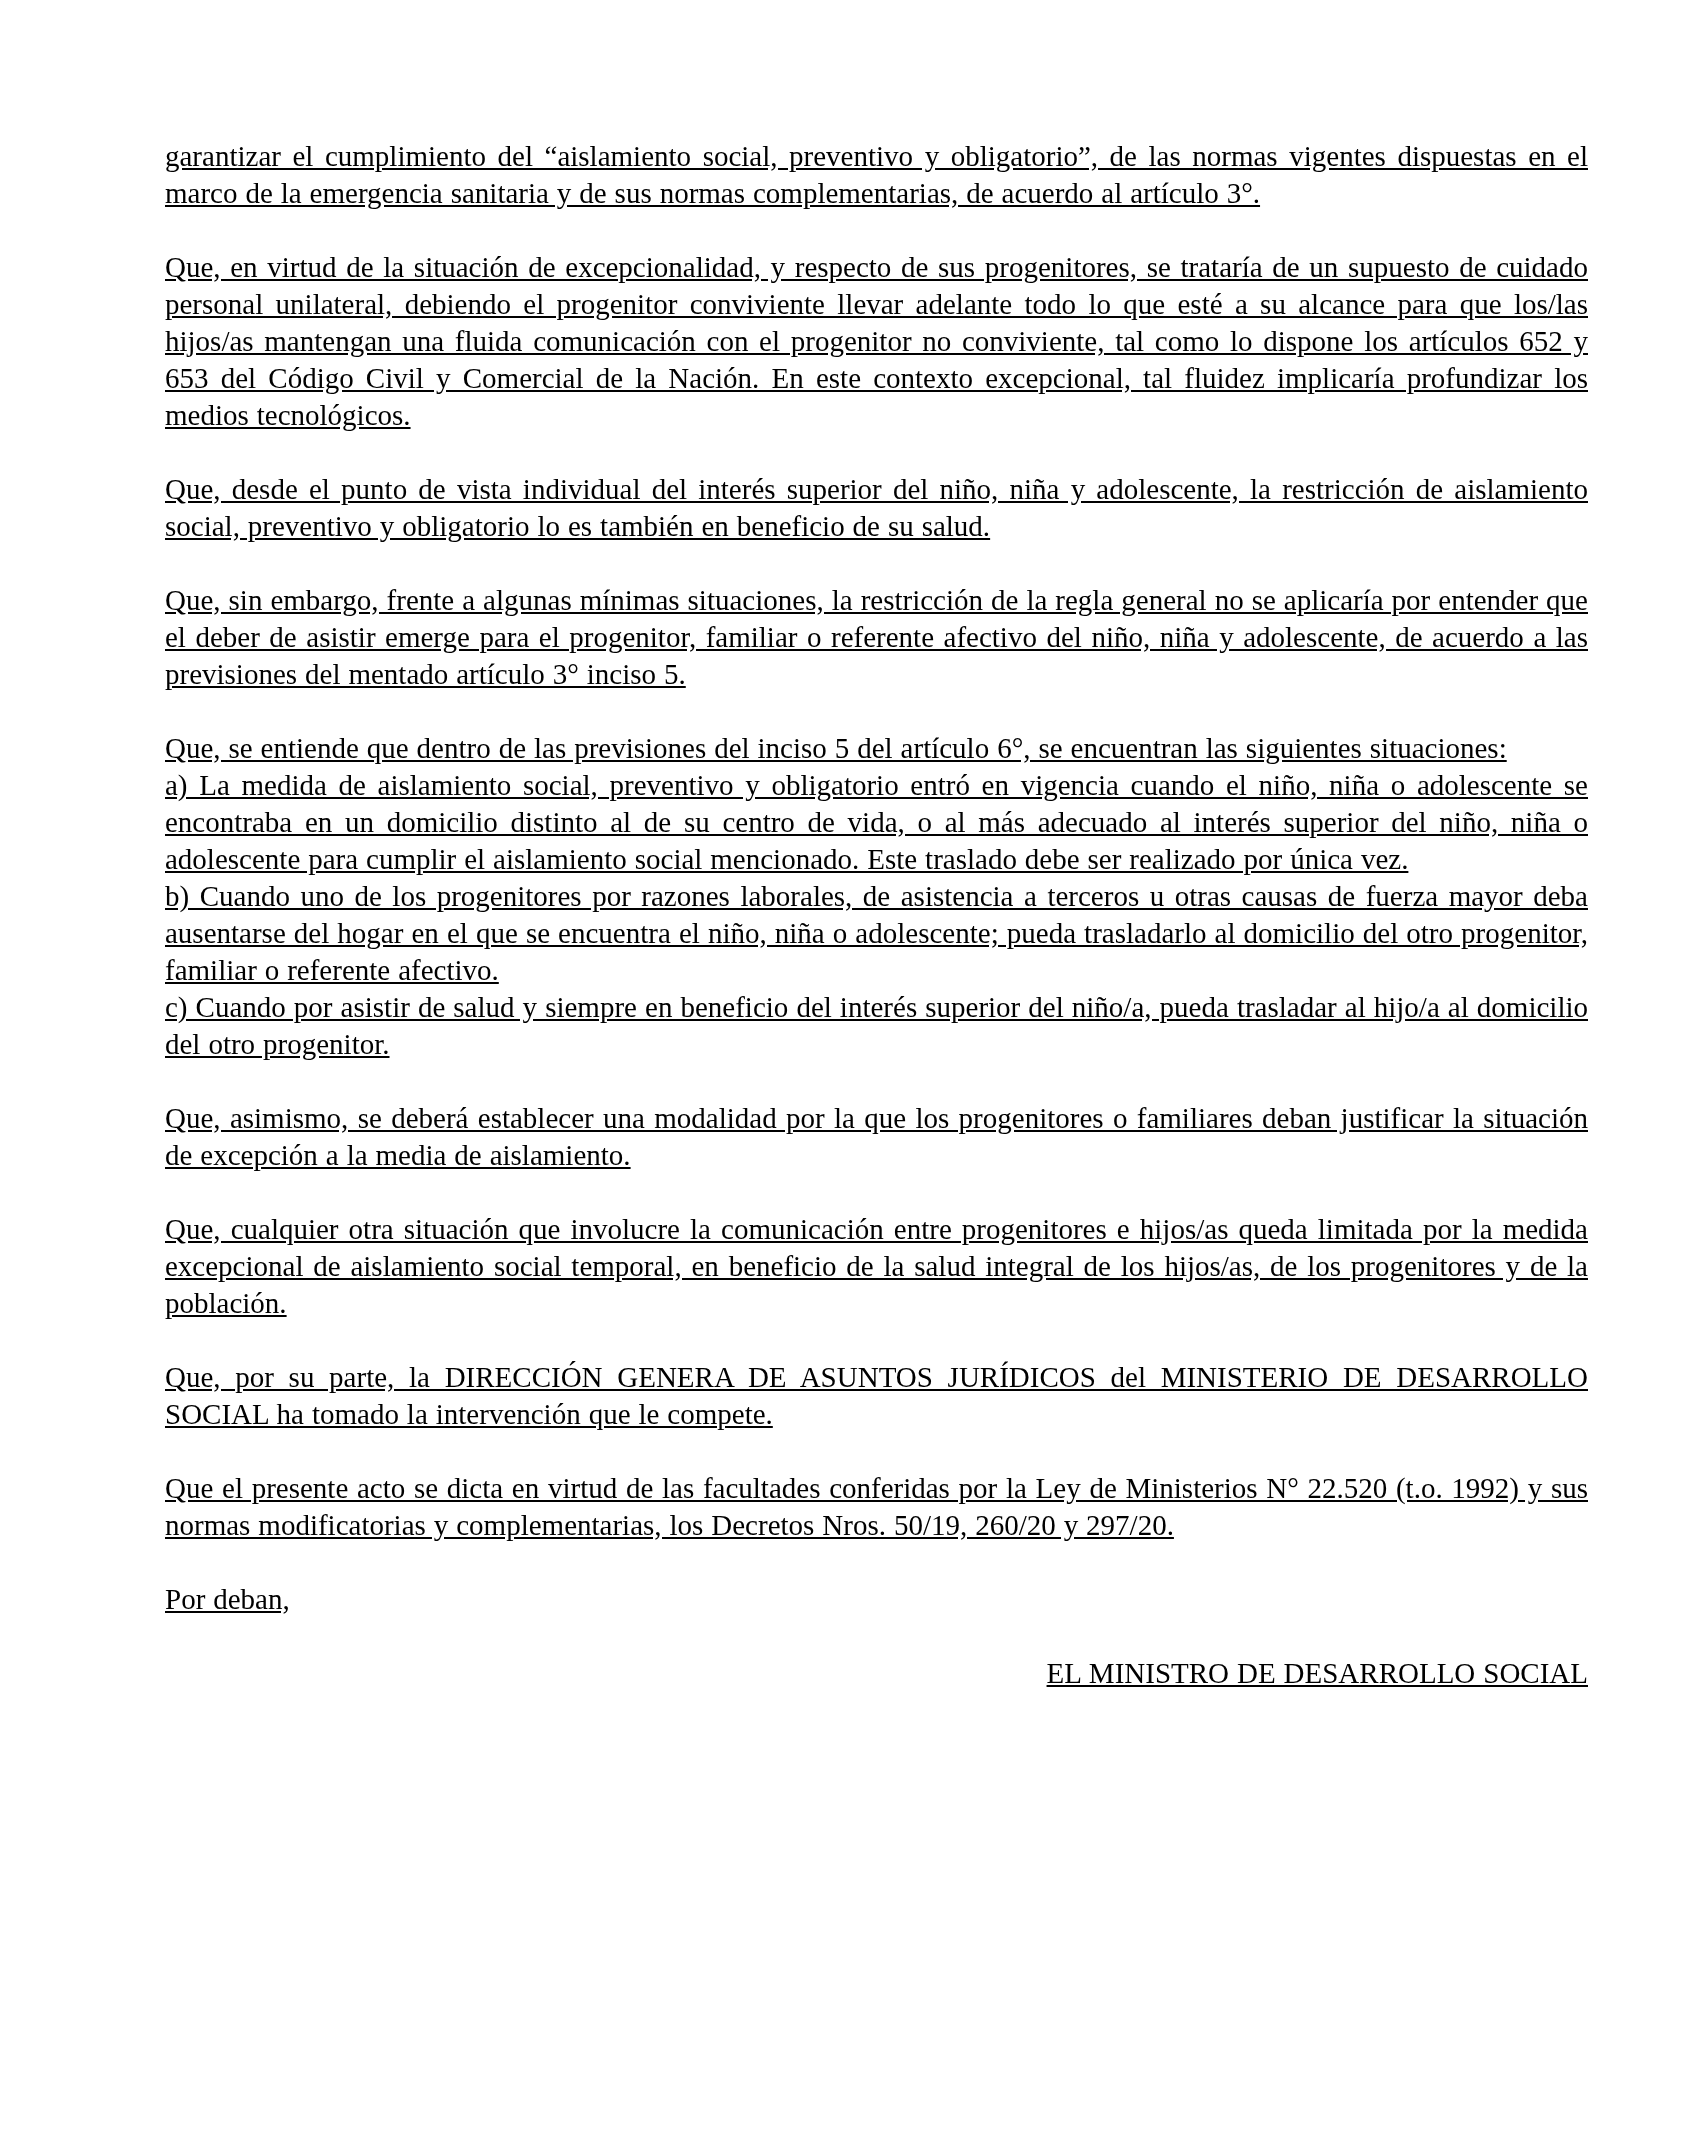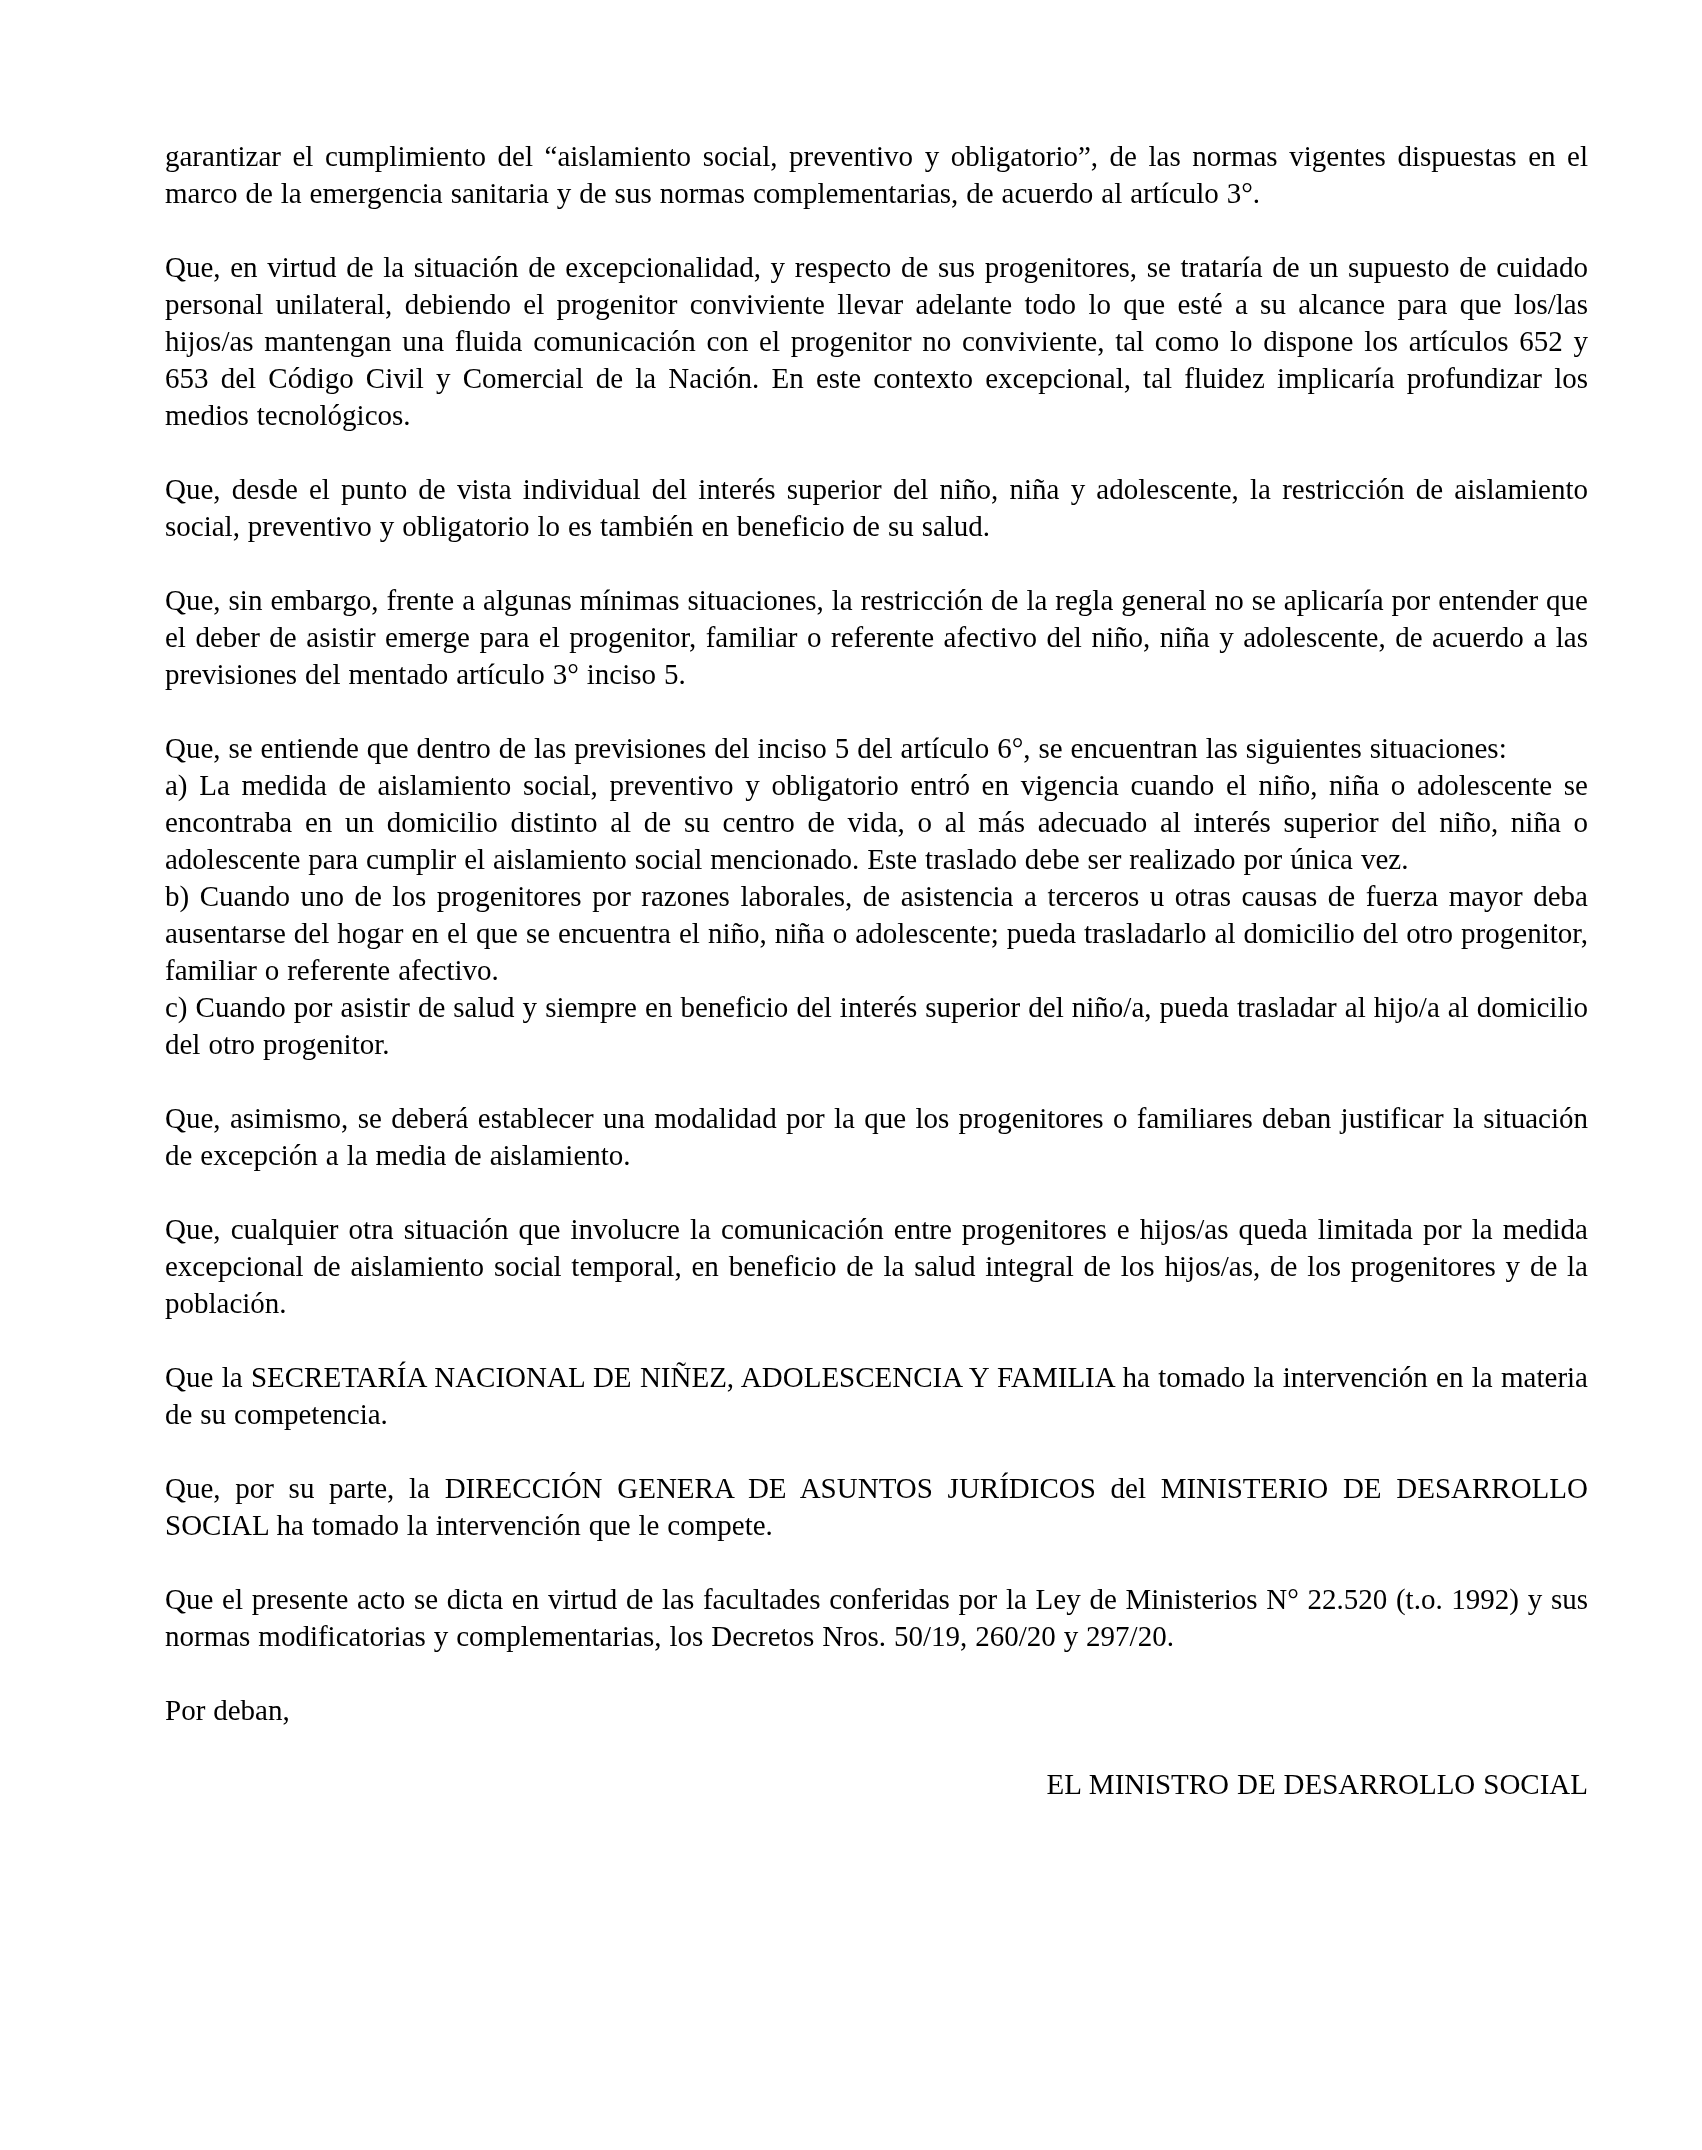--- a/index.html
+++ b/index.html
@@ -13,20 +13,21 @@
     height: 2151px;
     margin: 0 auto;
     background: #ffffff;
     color: #000000;
     font-family: "Liberation Serif", "DejaVu Serif", serif;
     font-size: 29px;
     line-height: 37px;
     box-sizing: border-box;
     padding: 138px 115px 0 165px;
     overflow: hidden;
+    text-decoration: underline;
   }
   .para {
     margin: 0 0 37px 0;
     text-align: justify;
     text-justify: inter-word;
     word-spacing: 0.7px;
   }
   .para.tight {
     margin-bottom: 0;
   }
@@ -45,19 +46,18 @@
   <p class="para">garantizar el cumplimiento del “aislamiento social, preventivo y obligatorio”, de las normas vigentes dispuestas en el marco de la emergencia sanitaria y de sus normas complementarias, de acuerdo al artículo 3°.</p>
   <p class="para">Que, en virtud de la situación de excepcionalidad, y respecto de sus progenitores, se trataría de un supuesto de cuidado personal unilateral, debiendo el progenitor conviviente llevar adelante todo lo que esté a su alcance para que los/las hijos/as mantengan una fluida comunicación con el progenitor no conviviente, tal como lo dispone los artículos 652 y 653 del Código Civil y Comercial de la Nación. En este contexto excepcional, tal fluidez implicaría profundizar los medios tecnológicos.</p>
   <p class="para">Que, desde el punto de vista individual del interés superior del niño, niña y adolescente, la restricción de aislamiento social, preventivo y obligatorio lo es también en beneficio de su salud.</p>
   <p class="para">Que, sin embargo, frente a algunas mínimas situaciones, la restricción de la regla general no se aplicaría por entender que el deber de asistir emerge para el progenitor, familiar o referente afectivo del niño, niña y adolescente, de acuerdo a las previsiones del mentado artículo 3° inciso 5.</p>
   <p class="para tight">Que, se entiende que dentro de las previsiones del inciso 5 del artículo 6°, se encuentran las siguientes situaciones:</p>
   <p class="para tight">a) La medida de aislamiento social, preventivo y obligatorio entró en vigencia cuando el niño, niña o adolescente se encontraba en un domicilio distinto al de su centro de vida, o al más adecuado al interés superior del niño, niña o adolescente para cumplir el aislamiento social mencionado. Este traslado debe ser realizado por única vez.</p>
   <p class="para tight">b) Cuando uno de los progenitores por razones laborales, de asistencia a terceros u otras causas de fuerza mayor deba ausentarse del hogar en el que se encuentra el niño, niña o adolescente; pueda trasladarlo al domicilio del otro progenitor, familiar o referente afectivo.</p>
   <p class="para">c) Cuando por asistir de salud y siempre en beneficio del interés superior del niño/a, pueda trasladar al hijo/a al domicilio del otro progenitor.</p>
   <p class="para">Que, asimismo, se deberá establecer una modalidad por la que los progenitores o familiares deban justificar la situación de excepción a la media de aislamiento.</p>
   <p class="para">Que, cualquier otra situación que involucre la comunicación entre progenitores e hijos/as queda limitada por la medida excepcional de aislamiento social temporal, en beneficio de la salud integral de los hijos/as, de los progenitores y de la población.</p>
-  <p class="para">Que la SECRETARÍA NACIONAL DE NIÑEZ, ADOLESCENCIA Y FAMILIA ha tomado la intervención en la materia de su competencia.</p>
   <p class="para">Que, por su parte, la DIRECCIÓN GENERA DE ASUNTOS JURÍDICOS del MINISTERIO DE DESARROLLO SOCIAL ha tomado la intervención que le compete.</p>
   <p class="para">Que el presente acto se dicta en virtud de las facultades conferidas por la Ley de Ministerios N° 22.520 (t.o. 1992) y sus normas modificatorias y complementarias, los Decretos Nros. 50/19, 260/20 y 297/20.</p>
   <p class="para closing">Por deban,</p>
   <p class="para centered">EL MINISTRO DE DESARROLLO SOCIAL</p>
 </div>
 
 
 </body></html>

